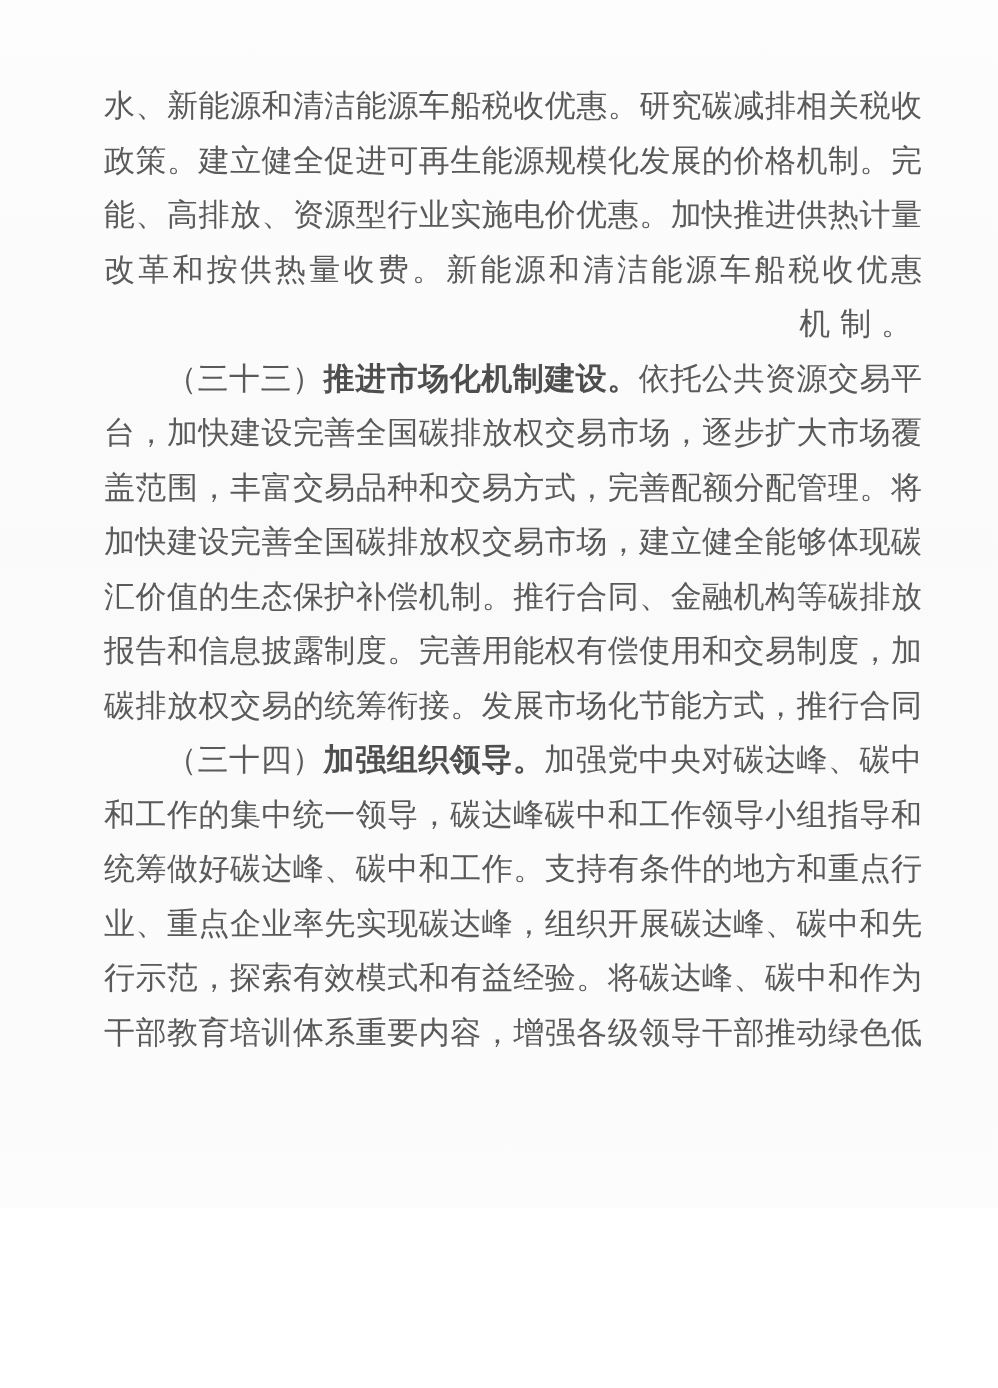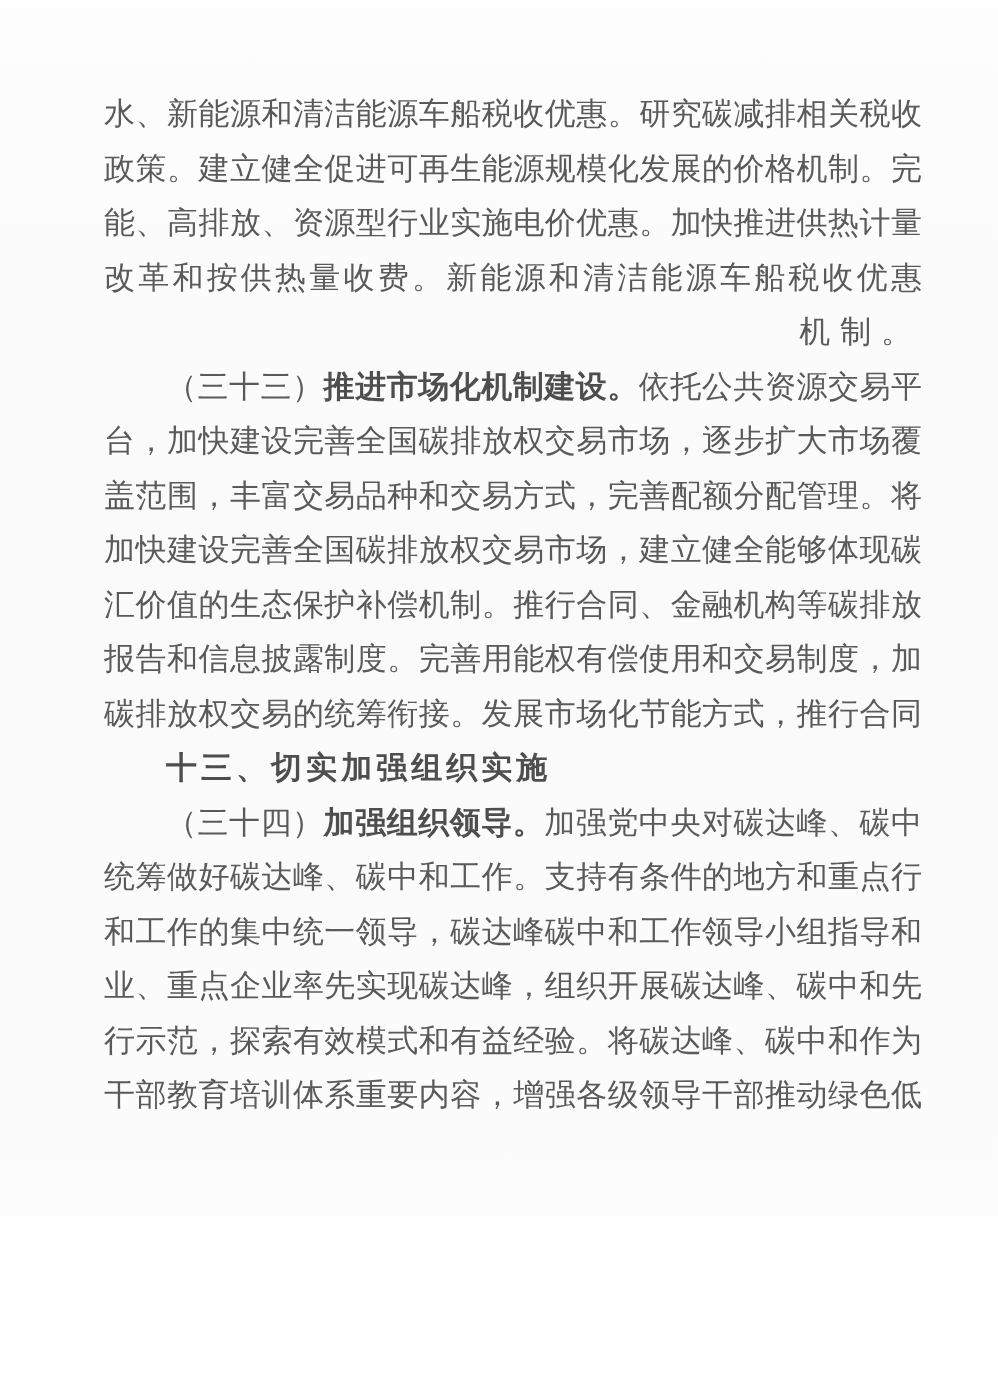--- a/index.html
+++ b/index.html
@@ -7,21 +7,20 @@
     padding: 0;
     background: #ffffff;
   }
   .page {
     position: relative;
     width: 998px;
     height: 1208px;
     overflow: hidden;
     background: linear-gradient(180deg, #fdfdfd 0%, #fafafa 45%, #fcfcfc 100%);
     font-family: "DejaVu Serif", "Liberation Serif", serif;
-    margin-top: 8px;
   }
   .doc-body {
     position: absolute;
     left: 104px;
     top: 78px;
     width: 818px;
     filter: blur(0.4px);
   }
   .line {
     height: 54.5px;
@@ -80,22 +79,21 @@
       <div class="line justify"><span class="seg-reg">能、高排放、资源型行业实施电价优惠。加快推进供热计量</span></div>
       <div class="line justify"><span class="seg-reg">改革和按供热量收费。新能源和清洁能源车船税收优惠</span></div>
       <div class="line end"><span class="seg-reg">机制。</span></div>
       <div class="line justify indent"><span class="seg-reg">（三十三）</span><span class="seg-bold">推进市场化机制建设。</span><span class="seg-reg">依托公共资源交易平</span></div>
       <div class="line justify"><span class="seg-reg">台，加快建设完善全国碳排放权交易市场，逐步扩大市场覆</span></div>
       <div class="line justify"><span class="seg-reg">盖范围，丰富交易品种和交易方式，完善配额分配管理。将</span></div>
       <div class="line justify"><span class="seg-reg">加快建设完善全国碳排放权交易市场，建立健全能够体现碳</span></div>
       <div class="line justify"><span class="seg-reg">汇价值的生态保护补偿机制。推行合同、金融机构等碳排放</span></div>
       <div class="line justify"><span class="seg-reg">报告和信息披露制度。完善用能权有偿使用和交易制度，加</span></div>
       <div class="line justify"><span class="seg-reg">碳排放权交易的统筹衔接。发展市场化节能方式，推行合同</span></div>
-      <div class="line heading indent"><span class="seg-bold">十三、切实加强组织实施</span></div>
       <div class="line justify indent"><span class="seg-reg">（三十四）</span><span class="seg-bold">加强组织领导。</span><span class="seg-reg">加强党中央对碳达峰、碳中</span></div>
+      <div class="line justify"><span class="seg-reg">和工作的集中统一领导，碳达峰碳中和工作领导小组指导和</span></div>
       <div class="line justify"><span class="seg-reg">统筹做好碳达峰、碳中和工作。支持有条件的地方和重点行</span></div>
-      <div class="line justify"><span class="seg-reg">和工作的集中统一领导，碳达峰碳中和工作领导小组指导和</span></div>
       <div class="line justify"><span class="seg-reg">业、重点企业率先实现碳达峰，组织开展碳达峰、碳中和先</span></div>
       <div class="line justify"><span class="seg-reg">行示范，探索有效模式和有益经验。将碳达峰、碳中和作为</span></div>
       <div class="line justify"><span class="seg-reg">干部教育培训体系重要内容，增强各级领导干部推动绿色低</span></div>
     </div>
   <div class="page-number">— 14 —</div>
 </div>
 
 </body></html>

